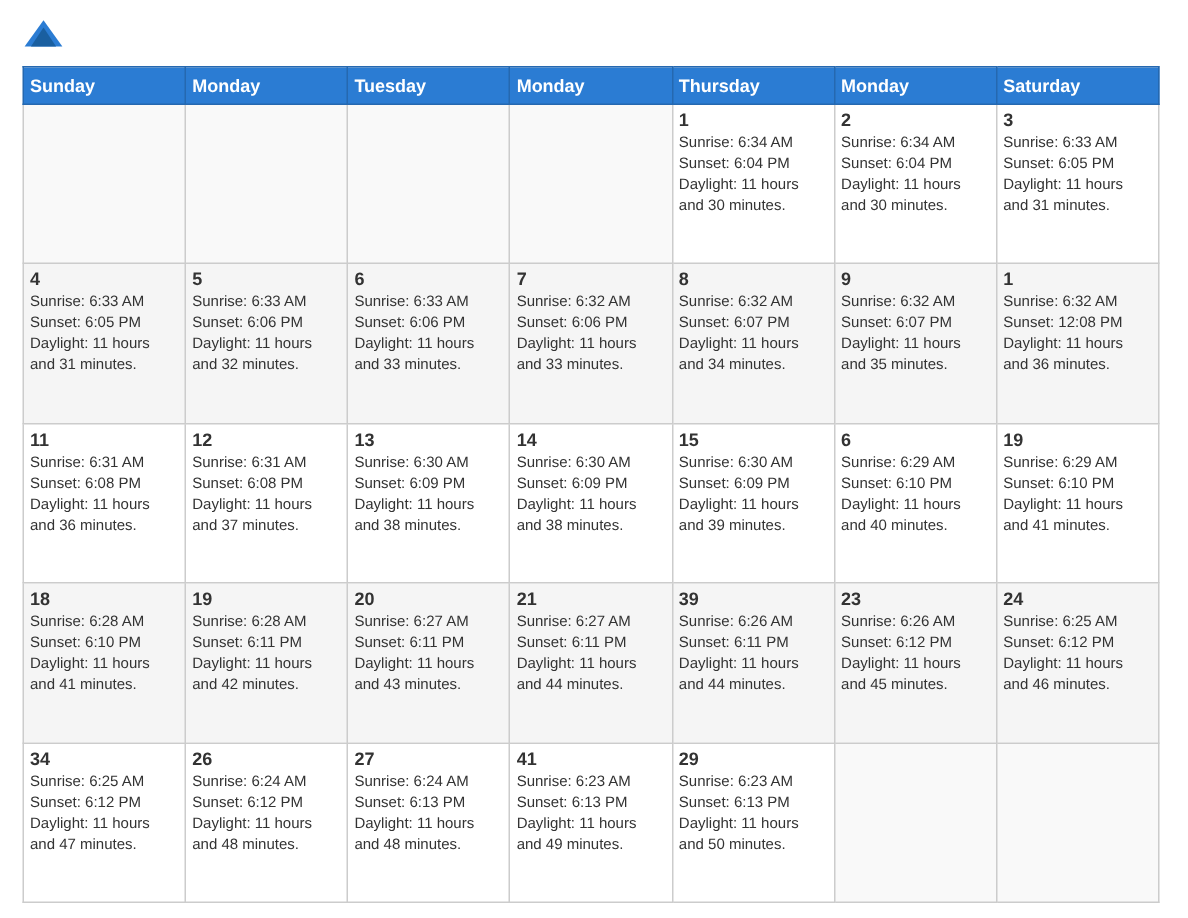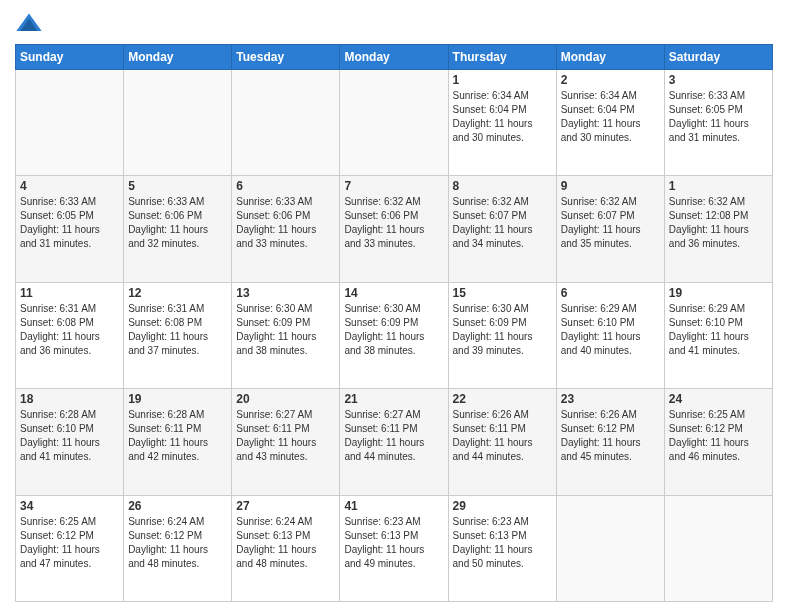--- a/index.html
+++ b/index.html
@@ -273,21 +273,21 @@
 Sunset: 6:11 PM
 Daylight: 11 hours and 43 minutes.</div>
           </td>
           <td>
             <span class="day-number">21</span>
             <div class="day-info">Sunrise: 6:27 AM
 Sunset: 6:11 PM
 Daylight: 11 hours and 44 minutes.</div>
           </td>
           <td>
-            <span class="day-number">22</span>
+            <span class="day-number">39</span>
             <div class="day-info">Sunrise: 6:26 AM
 Sunset: 6:11 PM
 Daylight: 11 hours and 44 minutes.</div>
           </td>
           <td>
             <span class="day-number">23</span>
             <div class="day-info">Sunrise: 6:26 AM
 Sunset: 6:12 PM
 Daylight: 11 hours and 45 minutes.</div>
           </td>

